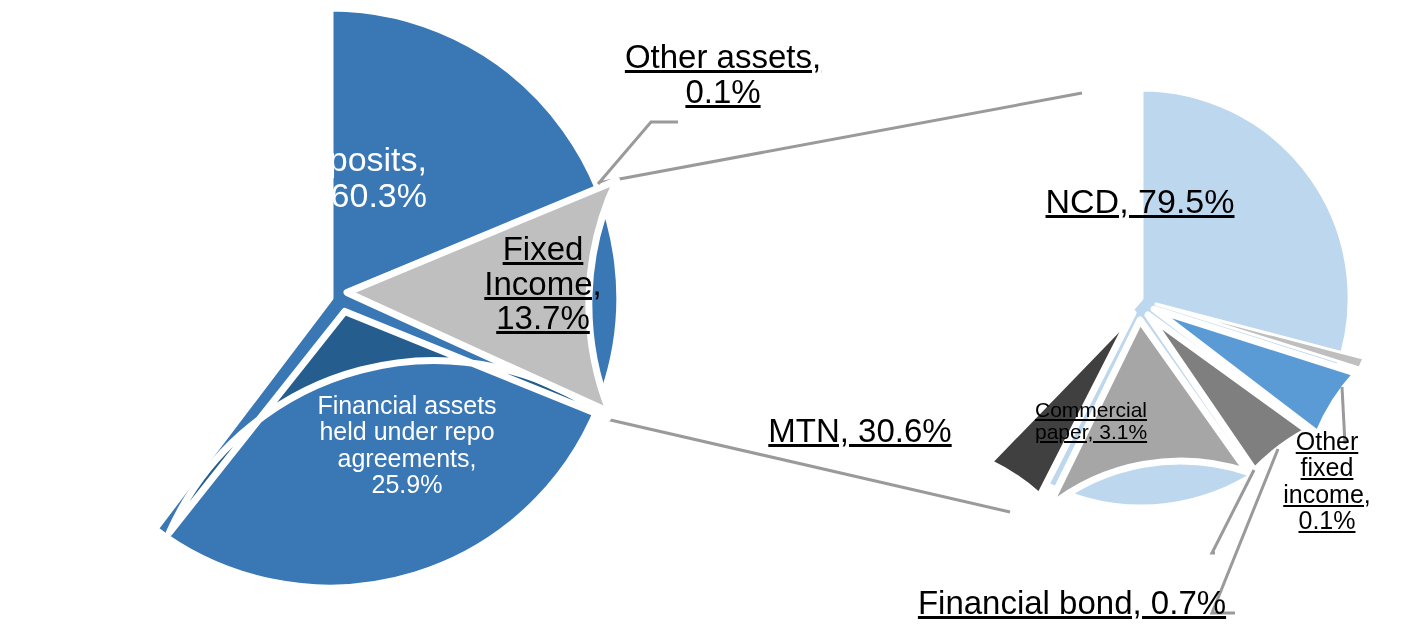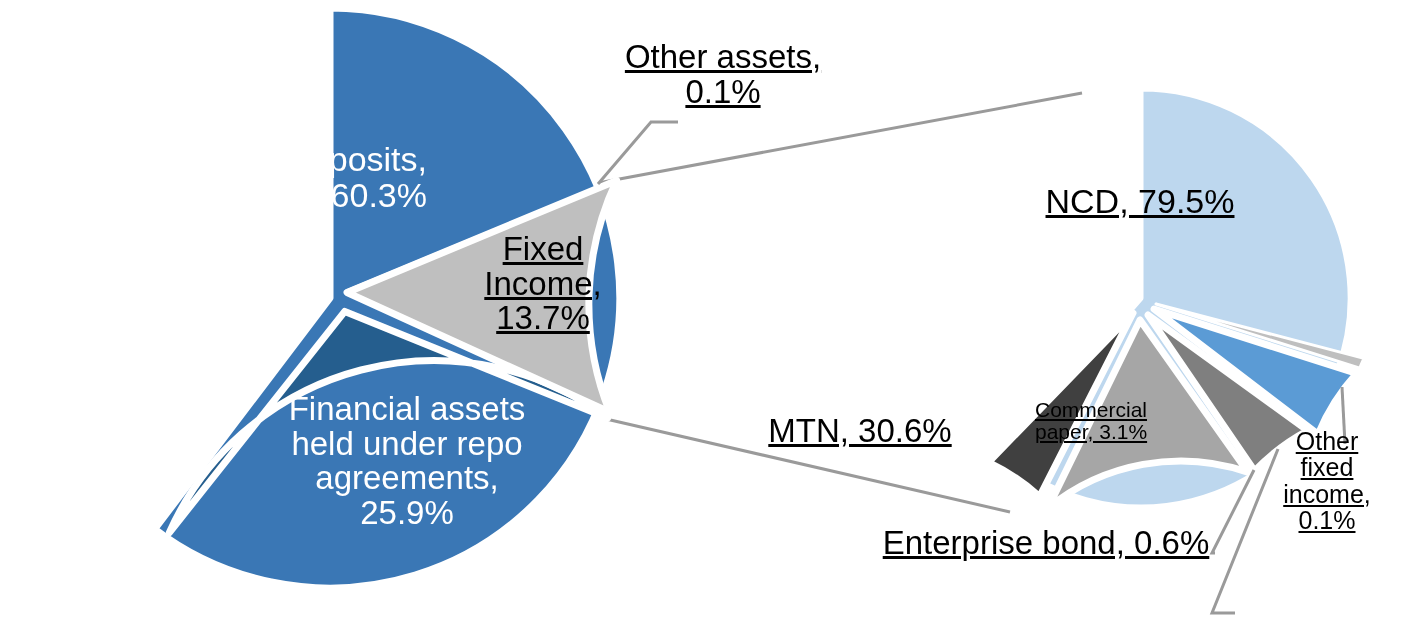--- a/index.html
+++ b/index.html
@@ -68,33 +68,33 @@
   <div class="lbl lbl-white" style="left:137px;top:142px;width:290px;text-align:right;font-size:34px;color:#ffffff;">Bank deposits,
 60.3%</div>
 
   <div class="lbl lbl-black" style="left:463px;top:232px;width:160px;text-align:center;font-size:33px;">Fixed
 Income,
 13.7%</div>
 
   <div class="lbl lbl-black" style="left:598px;top:40px;width:250px;text-align:center;font-size:33px;">Other assets,
 0.1%</div>
 
-  <div class="lbl lbl-white" style="left:257px;top:392px;width:300px;text-align:center;font-size:33px;color:#ffffff;">Financial assets
+  <div class="lbl lbl-white" style="left:257px;top:392px;width:300px;text-align:center;font-size:25px;color:#ffffff;">Financial assets
 held under repo
 agreements,
 25.9%</div>
 
   <div class="lbl lbl-black" style="left:1010px;top:184px;width:260px;text-align:center;font-size:34px;">NCD, 79.5%</div>
 
   <div class="lbl lbl-black" style="left:755px;top:414px;width:210px;text-align:center;font-size:33px;">MTN, 30.6%</div>
 
   <div class="lbl lbl-black" style="left:1035px;top:399px;width:220px;text-align:left;font-size:21px;">Commercial
 paper, 3.1%</div>
 
-  <div class="lbl lbl-black" style="left:871px;top:526px;width:350px;text-align:center;font-size:33px;">Enterprise bond, 0.6%</div>
 
+  <div class="lbl lbl-black" style="left:902px;top:586px;width:340px;text-align:center;font-size:33px;">Financial bond, 0.7%</div>
 
   <div class="lbl lbl-black" style="left:1252px;top:428px;width:150px;text-align:center;font-size:25px;">Other
 fixed
 income,
 0.1%</div>
 
 </div>
 
 </body></html>

